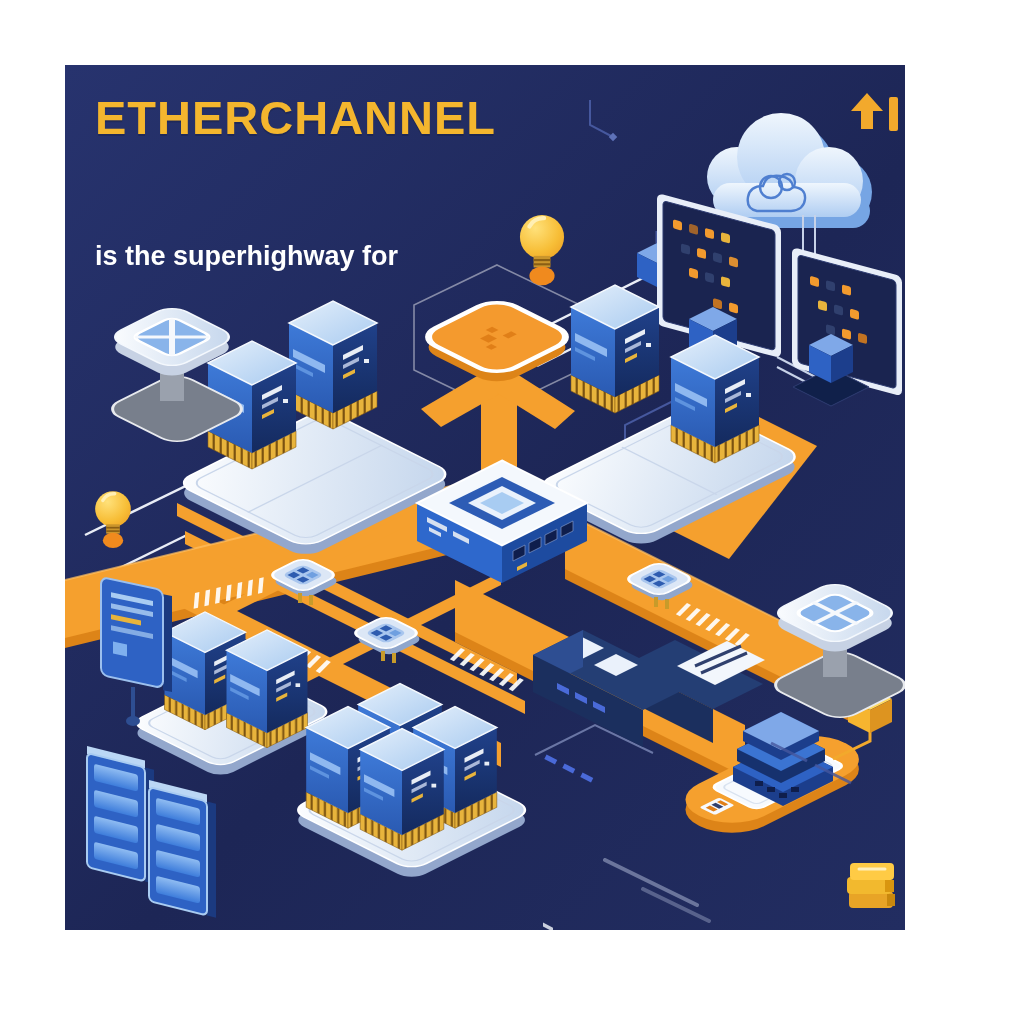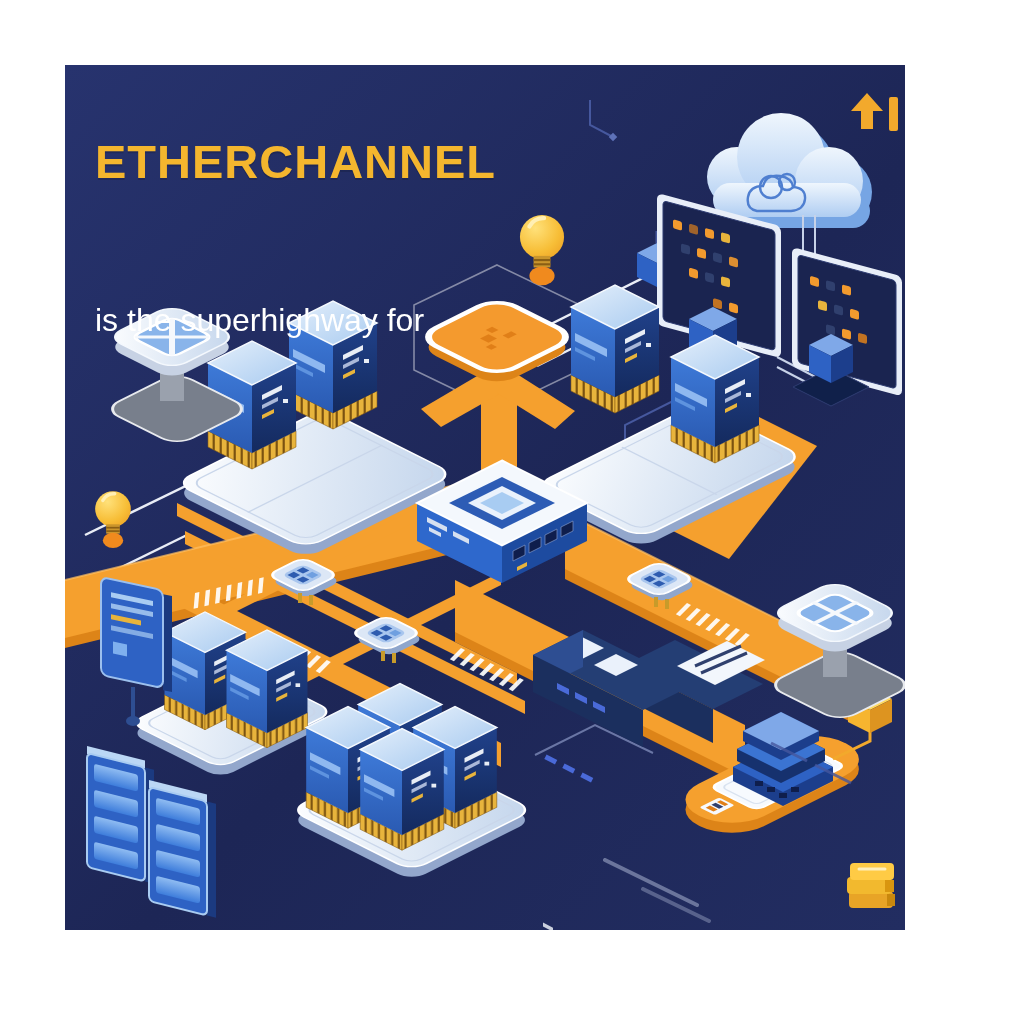--- a/index.html
+++ b/index.html
@@ -7,29 +7,29 @@
     width:1024px;height:1024px;position:relative;overflow:hidden;
     background:var(--page-background,#ffffff);
     font-family:"Liberation Sans","DejaVu Sans",sans-serif;
   }
   .panel{
     position:absolute;left:65px;top:65px;width:840px;height:865px;
     background:linear-gradient(135deg,#27336e 0%,#1d2656 55%,#222d61 100%);
     overflow:hidden;
   }
   .scene{position:absolute;left:0;top:0;}
-  .text-block{position:absolute;left:30px;top:28px;z-index:5;margin-top:44px;}
+  .text-block{position:absolute;left:30px;top:28px;z-index:5;}
   .title{
     color:var(--title-yellow,#F4B62E);
     font-size:47px;font-weight:800;letter-spacing:1px;line-height:1.05;
     text-shadow:0 2px 0 rgba(0,0,0,0.15);
   }
   .subtitle{
     color:var(--subtitle-white,#ffffff);
-    font-size:32px;font-weight:400;margin-top:10px;line-height:1.55;
+    font-size:27px;font-weight:700;margin-top:10px;line-height:1.55;
     white-space:pre-wrap;
   }
   .subtitle .l2{margin-left:12px;}
 </style>
 </head>
 <body>
 
 <div class="panel">
 
   <svg class="scene" width="840" height="865" viewBox="0 0 840 865">

